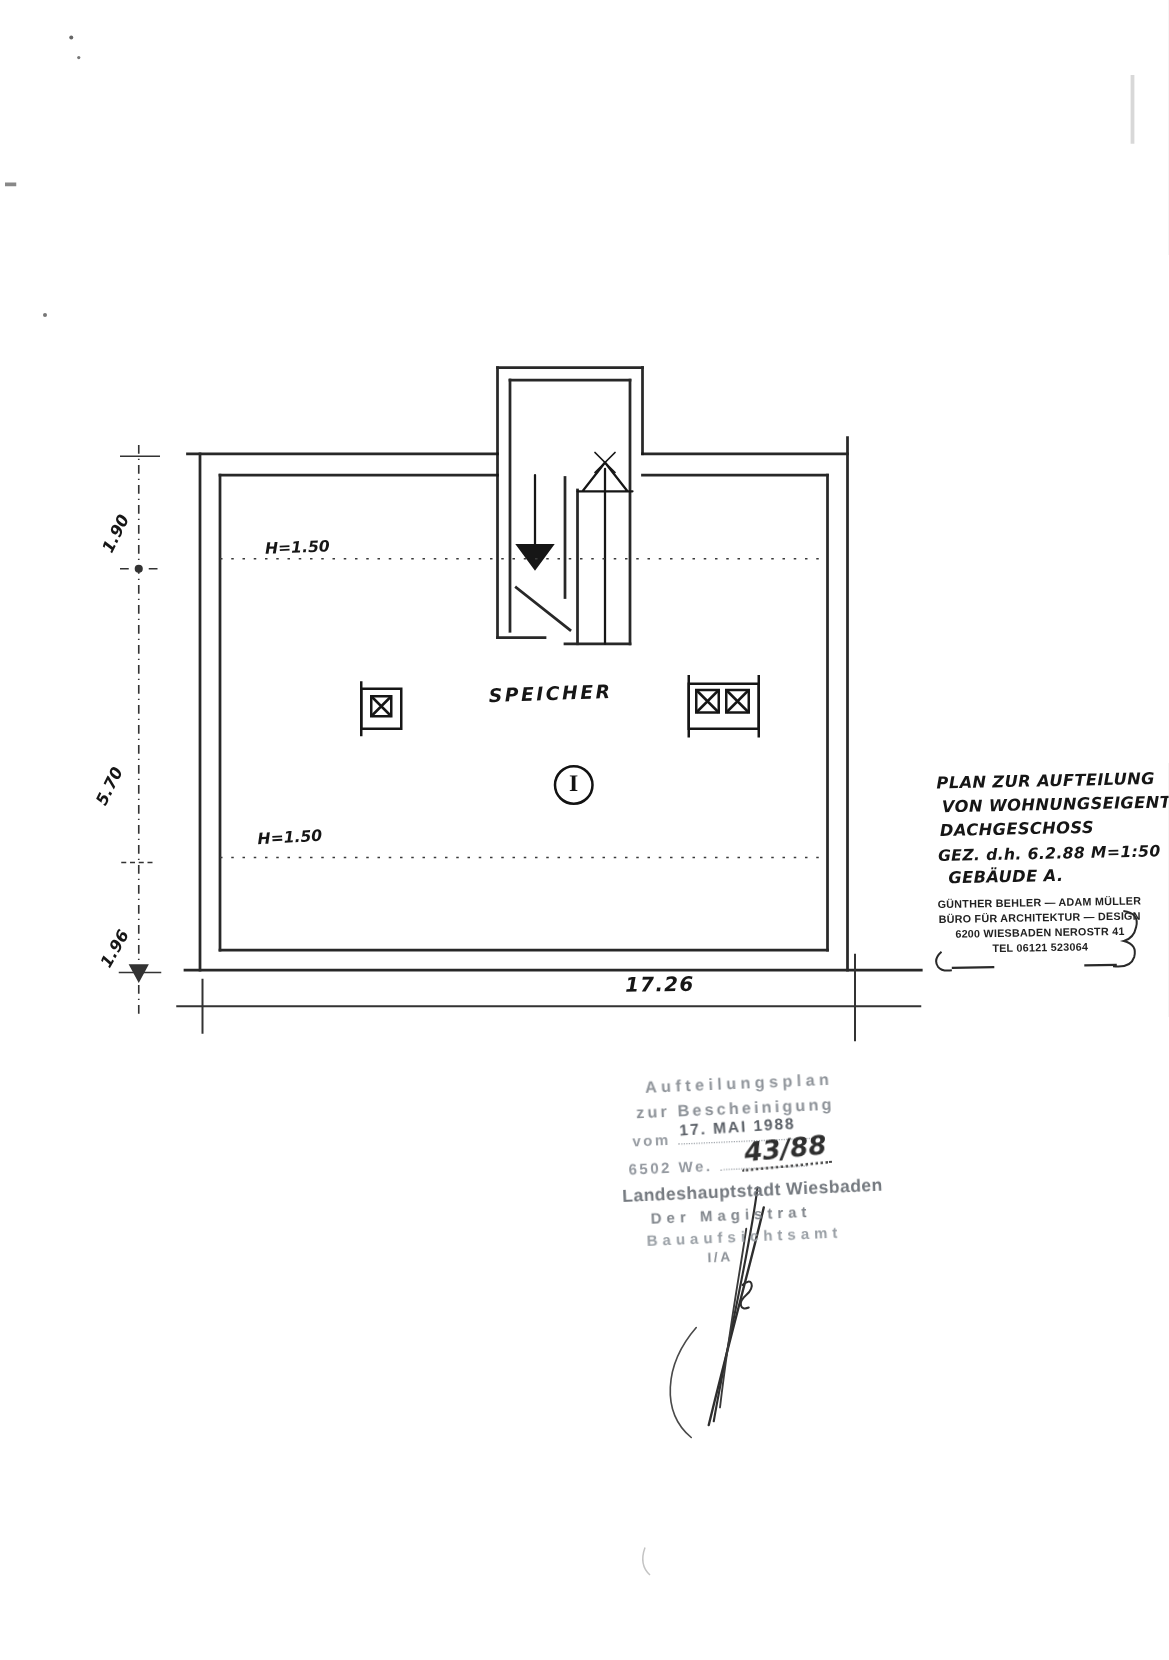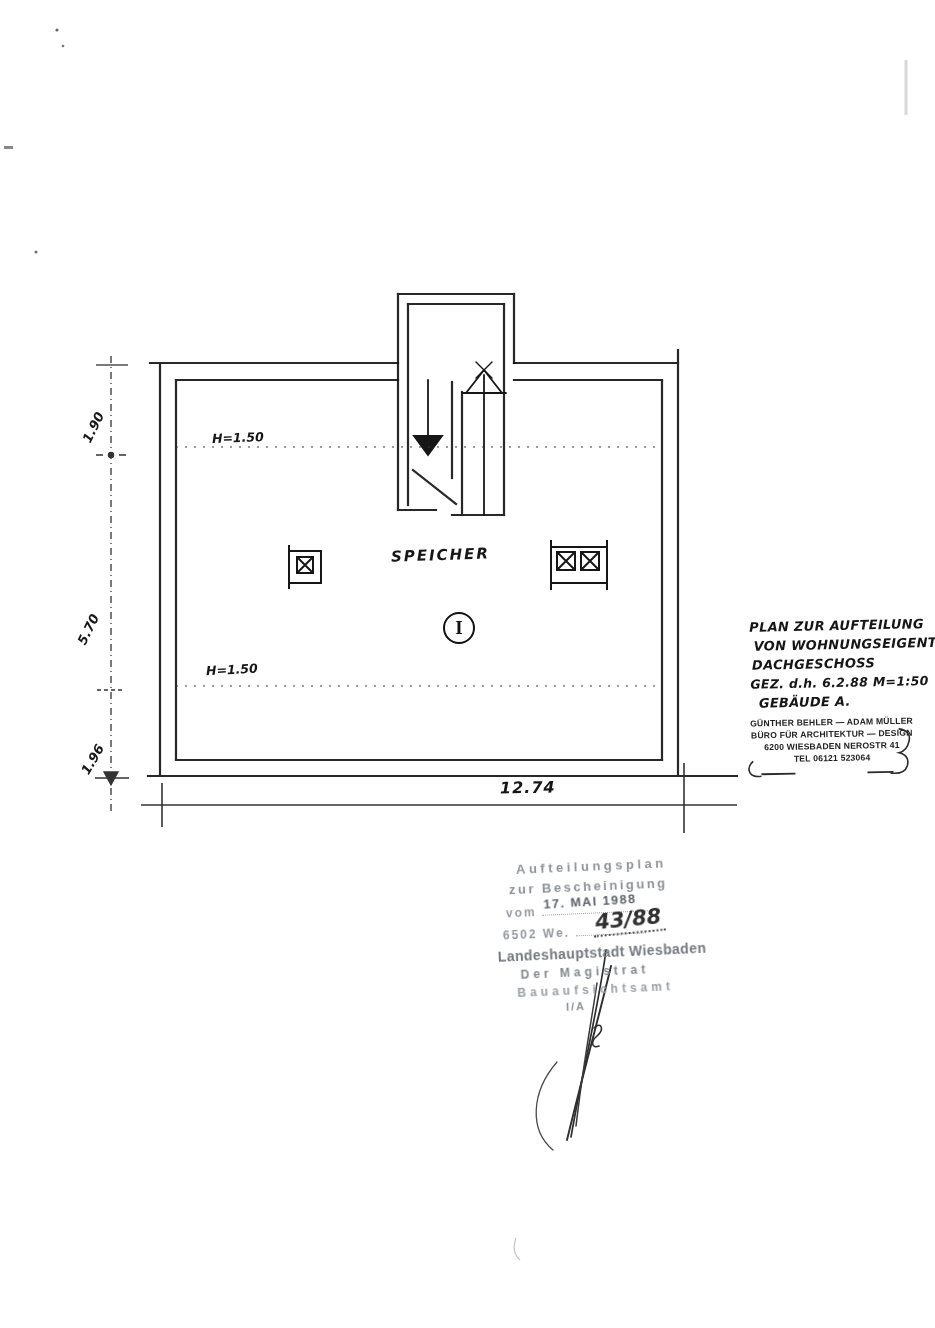--- a/index.html
+++ b/index.html
@@ -156,21 +156,21 @@
   <div class="abs unit-circle">
     <span>I</span>
   </div>
 
   <div class="abs hand" style="left:212px;top:430px;font-size:12.5px;transform:rotate(-2deg);">H=1.50</div>
   <div class="abs hand" style="left:206px;top:662px;font-size:12.5px;transform:rotate(-3deg);">H=1.50</div>
 
   <div class="abs hand dimlabel" style="left:93px;top:430px;transform:rotate(-64deg);">1.90</div>
   <div class="abs hand dimlabel" style="left:88px;top:632px;transform:rotate(-64deg);">5.70</div>
   <div class="abs hand dimlabel" style="left:91px;top:762px;transform:rotate(-60deg);">1.96</div>
-  <div class="abs hand" style="left:500px;top:778px;font-size:16px;letter-spacing:1px;transform:rotate(-1deg);">12.74</div>
+  <div class="abs hand" style="left:500px;top:778px;font-size:16px;letter-spacing:1px;transform:rotate(-1deg);">17.26</div>
 
   <div class="abs annot-block">
     <div class="hand annot-line" style="margin-left:0">PLAN ZUR AUFTEILUNG</div>
     <div class="hand annot-line" style="margin-left:4px">VON WOHNUNGSEIGENTUM</div>
     <div class="hand annot-line" style="margin-left:2px">DACHGESCHOSS</div>
     <div class="hand annot-line" style="margin-left:0;font-size:12.5px">GEZ. d.h. 6.2.88 M=1:50</div>
     <div class="hand annot-line" style="margin-left:8px">GEBÄUDE A.</div>
   </div>
 
   <div class="abs arch-stamp">

